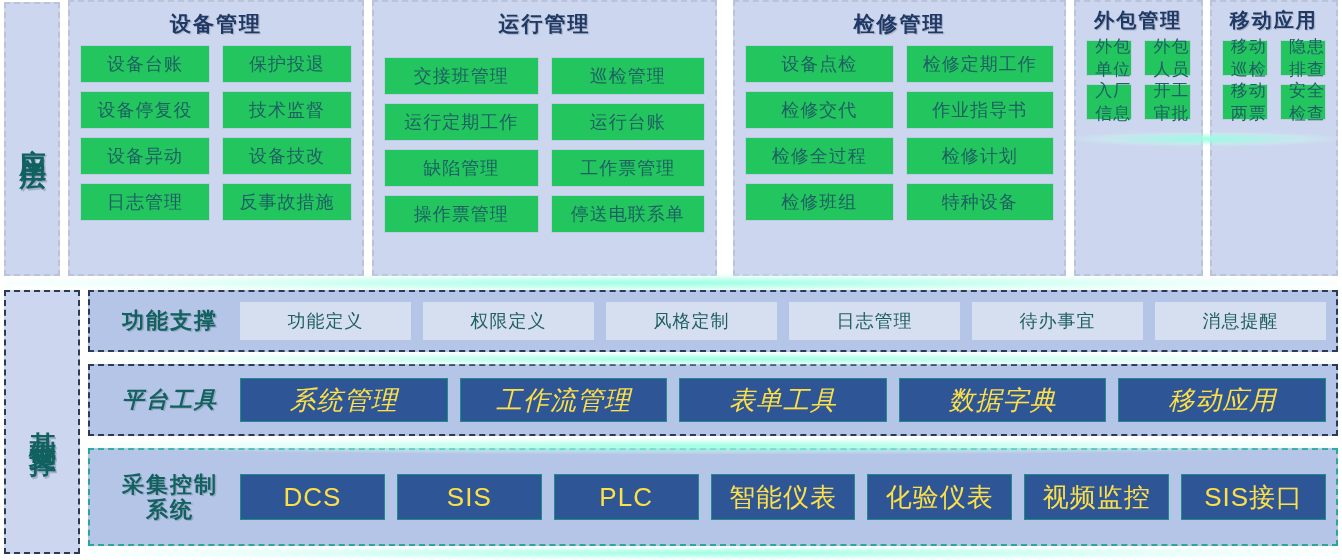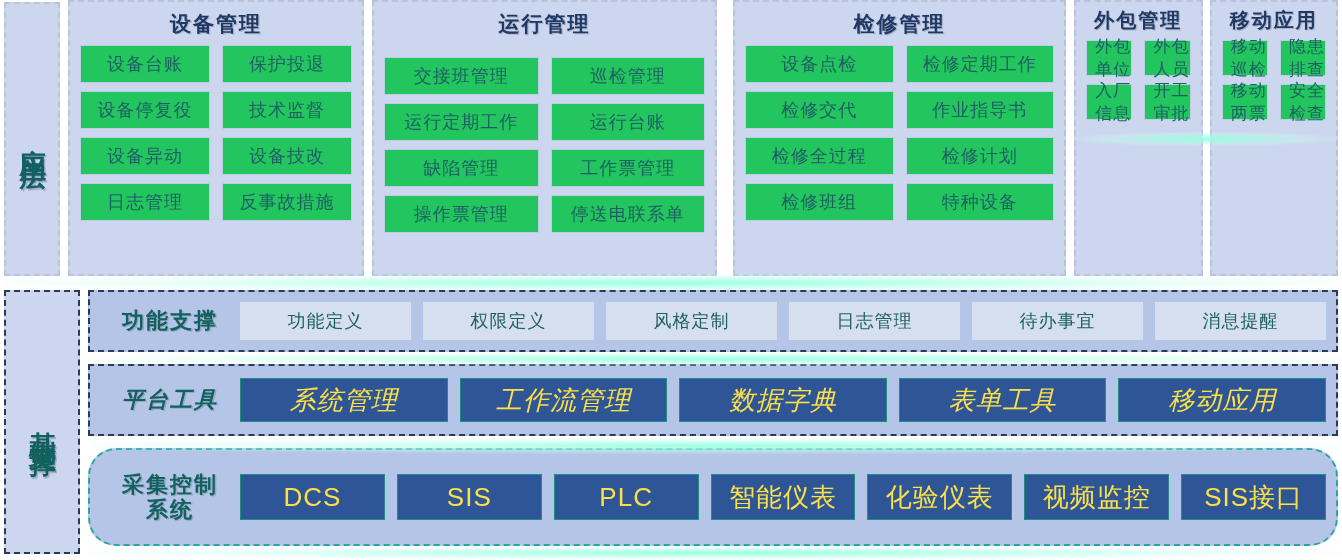--- a/index.html
+++ b/index.html
@@ -155,21 +155,21 @@
     box-sizing: border-box;
     display: flex;
     align-items: center;
     padding: 0 10px;
   }
   .row-dark-dash { border: 2px dashed #2b3a55; }
   .row-teal-dash { border: 2px dashed #2aa79b; }
 
   .row-func  { height: 62px; }
   .row-plat  { height: 72px; font-style: italic; }
-  .row-acq   { height: 98px; border-radius: 28px; }
+  .row-acq   { height: 98px; }
 
   .row-label {
     width: 140px;
     flex: none;
     text-align: center;
     font-weight: bold;
     font-size: 22px;
     color: #10615f;
     letter-spacing: 2px;
     line-height: 1.15;
@@ -318,22 +318,22 @@
           <div class="chip-light">待办事宜</div>
           <div class="chip-light">消息提醒</div>
         </div>
       </div>
 
       <div class="base-row row-dark-dash row-plat">
         <div class="row-label">平台工具</div>
         <div class="row-items">
           <div class="chip-dark">系统管理</div>
           <div class="chip-dark">工作流管理</div>
+          <div class="chip-dark">表单工具</div>
           <div class="chip-dark">数据字典</div>
-          <div class="chip-dark">表单工具</div>
           <div class="chip-dark">移动应用</div>
         </div>
       </div>
 
       <div class="base-row row-teal-dash row-acq">
         <div class="row-label" style="white-space:pre-line;">采集控制
 系统</div>
         <div class="row-items">
           <div class="chip-dark">DCS</div>
           <div class="chip-dark">SIS</div>

